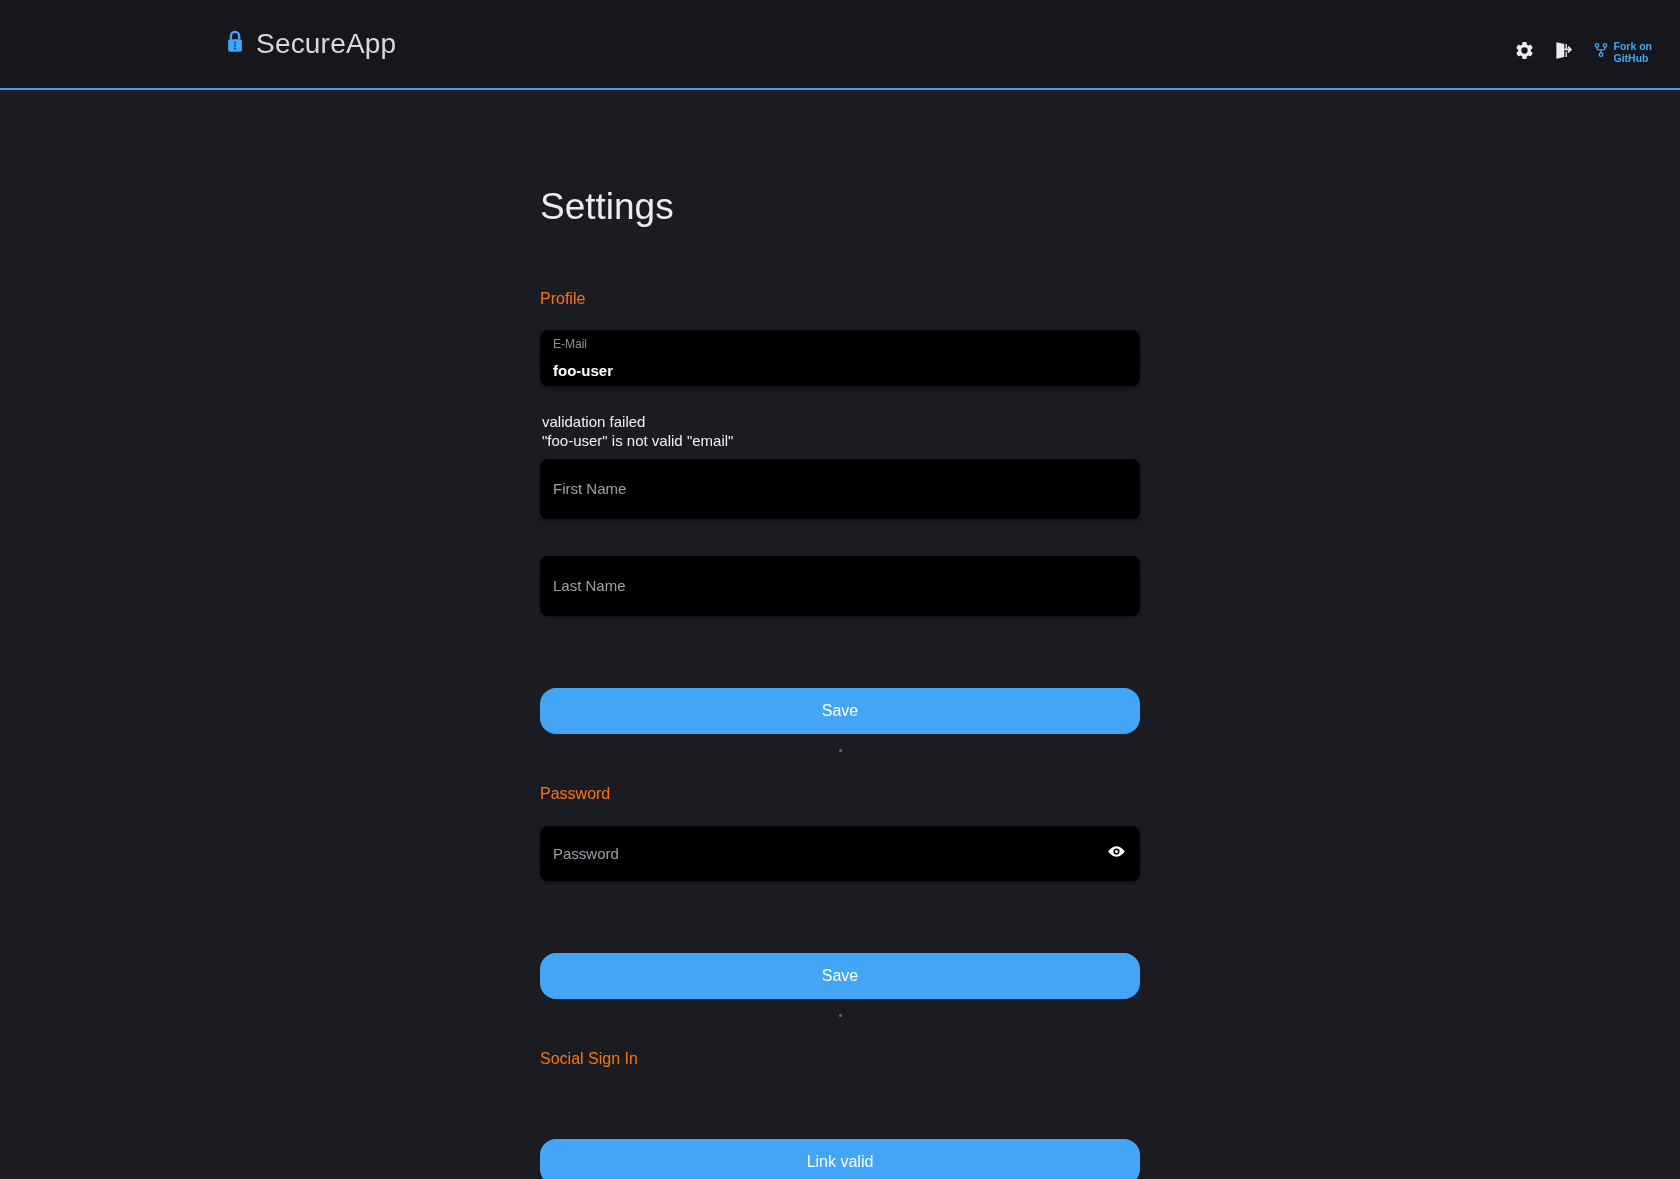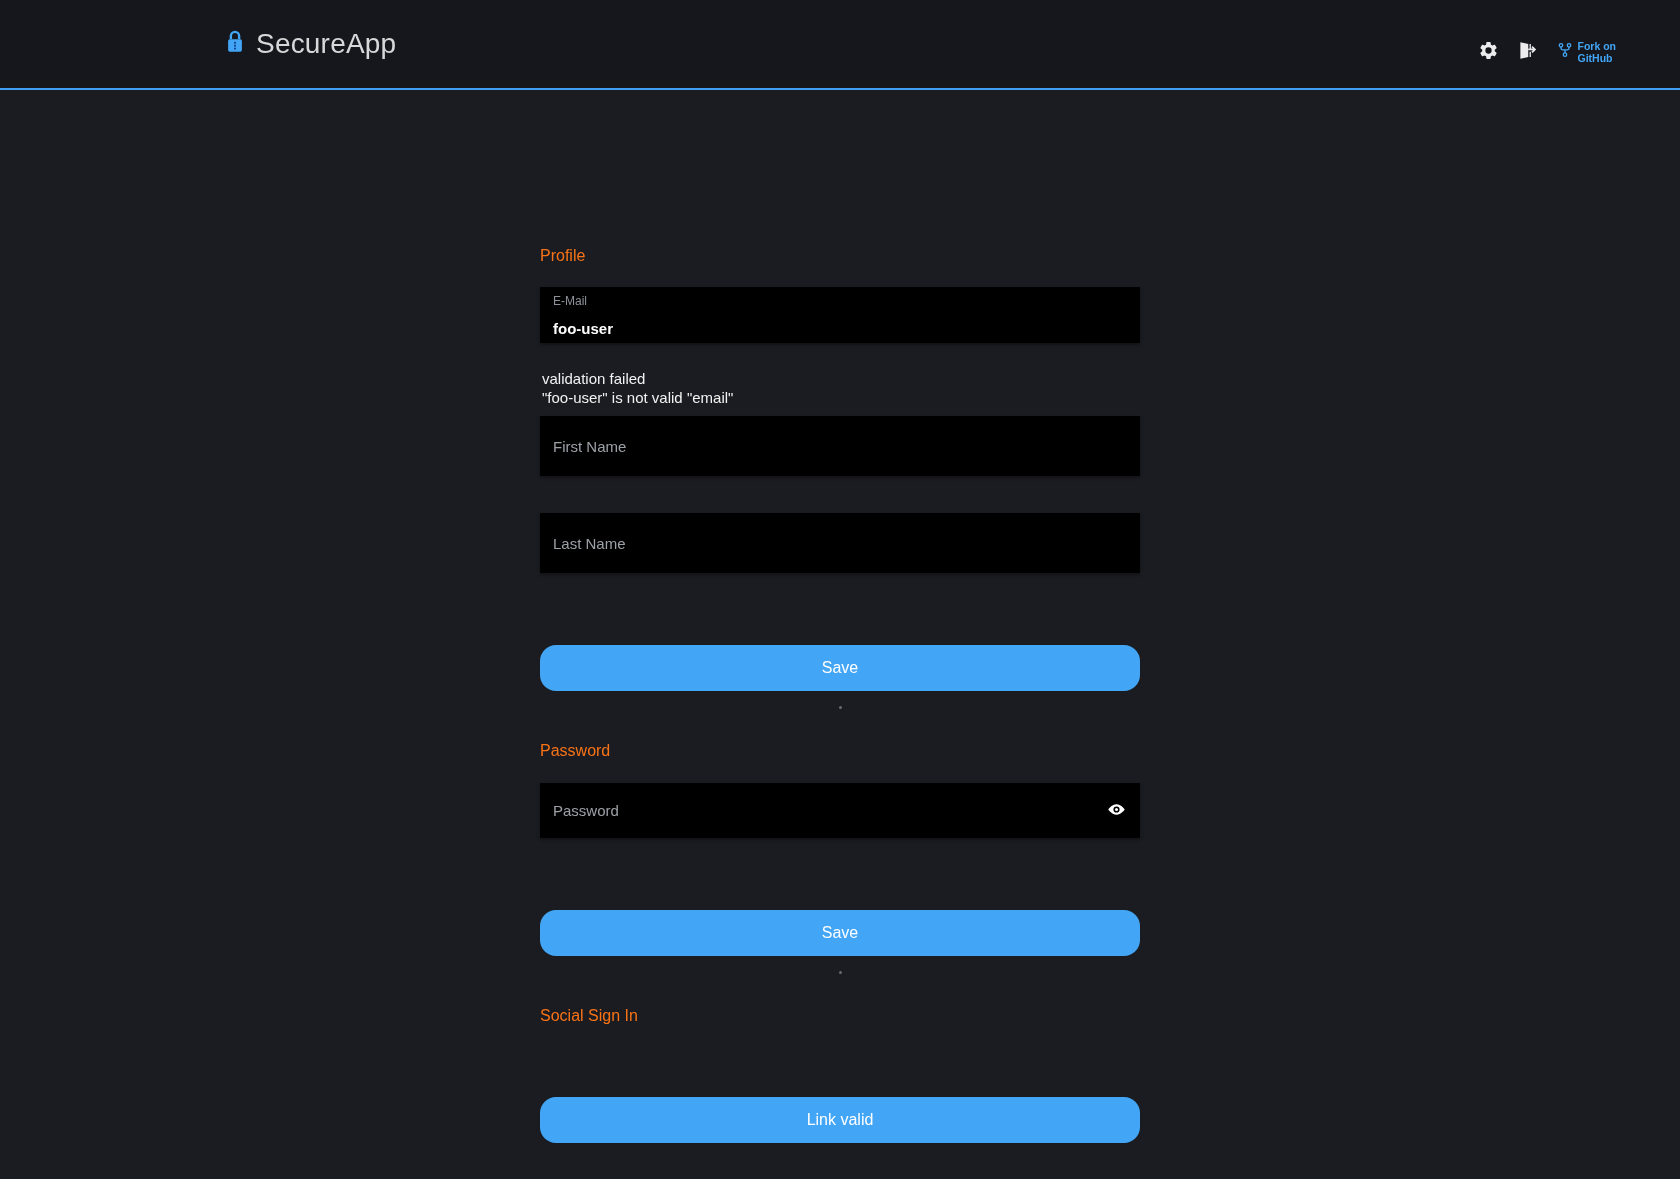--- a/index.html
+++ b/index.html
@@ -12,21 +12,21 @@
   }
 
   
   .app-header {
     height: 90px;
     background: #16171c;
     border-bottom: 2px solid #3f9ff3;
     display: flex;
     align-items: center;
     justify-content: space-between;
-    padding: 0 64px 0 224px;
+    padding: 0 28px 0 224px;
   }
   .brand { display: flex; align-items: center; gap: 10px; }
   .brand .lock { width: 22px; height: 26px; margin-top: -4px; }
   .app-title {
     font-size: 28px;
     color: #d7d8da;
     letter-spacing: 0.2px;
     font-weight: 400;
   }
   .header-actions { display: flex; align-items: center; gap: 14px; margin-top: 16px; }
@@ -64,21 +64,21 @@
     color: #f97316;
     line-height: 1.2;
   }
   .h-profile  { margin-top: 60px; }
   .h-password { margin-top: 32px; }
   .h-social   { margin-top: 32px; }
 
   
   .field {
     background: #000000;
-    border-radius: 0;
+    border-radius: 8px;
     width: 100%;
     box-shadow: 0 2px 3px rgba(0,0,0,0.35);
   }
   .field input {
     background: transparent;
     border: none;
     outline: none;
     color: #ffffff;
     font-family: "Liberation Sans", sans-serif;
     font-size: 15px;
@@ -192,20 +192,21 @@
       <span class="fork-text">
         <div>Fork on</div>
         <div>GitHub</div>
       </span>
     </a>
   </div>
 </header>
 
 <main class="content">
 
+  <h1 class="page-title">Settings</h1>
 
   <h2 class="section-heading h-profile">Profile</h2>
 
   <div class="field field-floating">
     <span class="floating-label">E-Mail</span>
     <input type="text" value="foo-user" style="">
   </div>
 
   <div class="validation">
     <div>validation failed</div>

